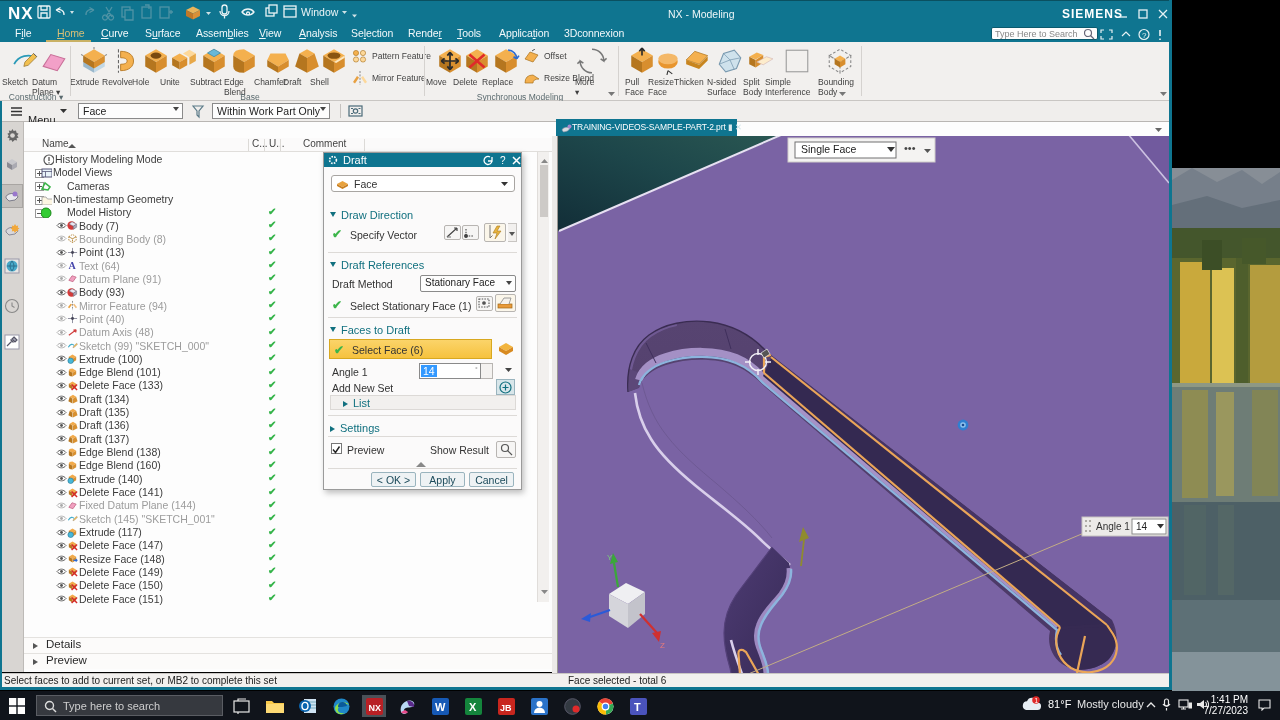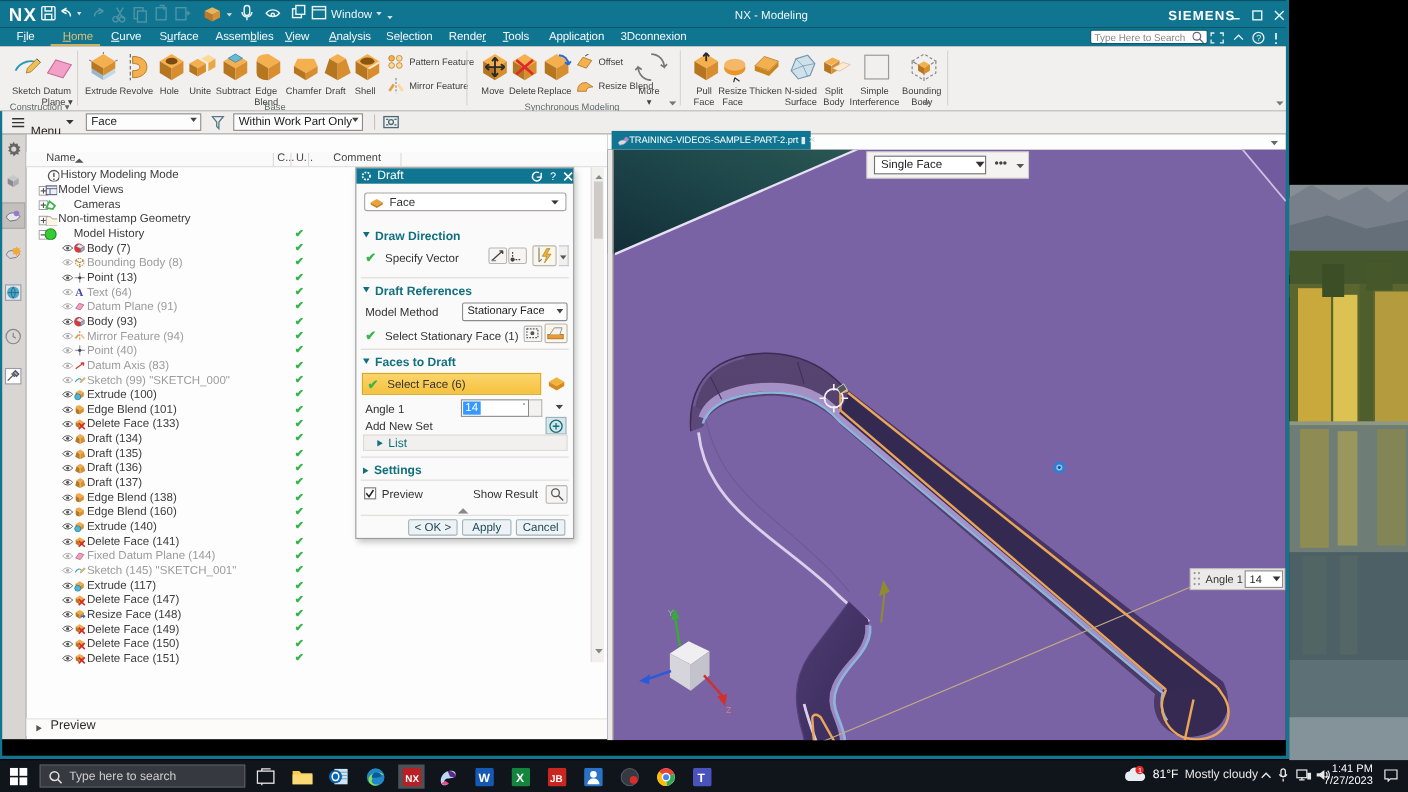--- a/index.html
+++ b/index.html
@@ -12,21 +12,21 @@
 #titlebar .siemens{left:1062px;top:6px;color:#fff;font-weight:bold;font-size:12px;letter-spacing:1px}
 
 #menubar{left:0;top:25px;width:1172px;height:17px;background:#0f7590;color:#f2f8fa;font-size:10.5px;letter-spacing:-0.1px}
 #menubar span{position:absolute;top:2px}
 #menubar .active{color:#d8bf77}
 #menubar .uline{position:absolute;top:15px;height:2px;background:#c9b164}
 #search{left:991px;top:2px;width:107px;height:13px;background:#fdfdfd;border:1px solid #0a5a6e;border-radius:2px;font-size:9px;color:#888;padding:1px 3px}
 
 #ribbon{left:0;top:42px;width:1172px;height:59px;background:#f2f0ee;border-bottom:1px solid #c9c6c3}
 .ric{position:absolute;top:5px;width:30px;height:28px}
-.rlab{position:absolute;top:36px;font-size:8.5px;color:#3f3f3f;text-align:center;line-height:9.5px;width:44px}
+.rlab{position:absolute;top:36px;font-size:8.5px;color:#3f3f3f;line-height:9.5px;width:44px}
 .glab{position:absolute;top:50px;font-size:8.5px;color:#5a6a6e;text-align:center}
 .gsep{position:absolute;top:4px;width:1px;height:50px;background:#d5d2cf}
 .rsm{position:absolute;font-size:8.5px;color:#3f3f3f}
 
 #toolbar{left:0;top:101px;width:1172px;height:21px;background:#f0eeec;border-bottom:1px solid #b9b6b3}
 .combo{position:absolute;background:#fdfdfd;border:1px solid #8a8a8a;font-size:10.5px;color:#222;padding:1px 4px}
 .combo .arr{position:absolute;right:3px;top:3px;width:0;height:0;border-left:3.5px solid transparent;border-right:3.5px solid transparent;border-top:4px solid #444}
 
 #sidestrip{left:0;top:122px;width:24px;height:550px;background:#d8d5d2;border-right:1px solid #bdbab7}
 .sic{position:absolute;left:2px;width:20px;height:20px;font-size:13px;color:#555;text-align:center;line-height:20px}
@@ -40,21 +40,21 @@
 .trow .eye{position:absolute;left:32px;top:2px;width:11px;height:9px}
 .trow .fic{position:absolute;left:43px;top:1px;width:11px;height:11px}
 .trow .txt{position:absolute;left:61px;top:0.5px}
 .sect{position:absolute;left:0;width:528px;height:15.9px;font-size:11.5px;color:#2a2a2a;background:#fcfbfa;border-top:1px solid #e4e2df;padding-left:22px}
 .sect:before{content:"";position:absolute;left:9px;top:5px;border-left:5px solid #555;border-top:3.5px solid transparent;border-bottom:3.5px solid transparent}
 #pnavsb{left:537px;top:152px;width:12px;height:450px;background:#f2f0ee;border-left:1px solid #e0ddda}
 #pnavsb .thumb{position:absolute;left:2px;top:13px;width:8px;height:52px;background:#cdcac7}
 
 #draft{left:323px;top:152px;width:199px;height:338px;background:#fbfafa;border:1px solid #9a9a9a;box-shadow:2px 3px 6px rgba(0,0,0,.25);font-size:10.5px;color:#333}
 #draft .dhdr{position:absolute;left:0;top:0;width:100%;height:14px;background:#0f7590;color:#fff;font-size:11px;padding:0px 6px}
-.dsec{position:absolute;left:6px;font-size:11px;color:#11707f;font-weight:bold}
+.dsec{position:absolute;left:6px;font-size:11px;color:#11707f;font-weight:normal}
 .dsec:before{content:"";display:inline-block;margin-right:5px;vertical-align:2px;border-top:5px solid #11707f;border-left:3.5px solid transparent;border-right:3.5px solid transparent}
 .dsec.col:before{border-top:3.5px solid transparent;border-bottom:3.5px solid transparent;border-left:5px solid #11707f;border-right:0;vertical-align:0}
 .gchk{color:#3cb54a;font-weight:bold;font-size:12px}
 .dbtn{position:absolute;height:15px;background:#eef2f4;border:1px solid #9ab4be;font-size:10.5px;color:#1b4a5a;text-align:center;line-height:14px;border-radius:2px}
 .sqbtn{position:absolute;width:17px;height:15px;background:#f6f5f4;border:1px solid #b8b5b2;border-radius:2px}
 .hline{position:absolute;left:4px;width:189px;height:1px;background:#dddad7}
 
 #vptabs{left:552px;top:122px;width:617px;height:15px;background:#fdfdfd;border-bottom:1px solid #d0cdc9}
 #vptab{left:556px;top:119px;width:181px;height:17px;background:#0f7590;color:#fff;font-size:8.5px;line-height:17px;padding-left:16px;white-space:nowrap;letter-spacing:-0.1px}
 #vp{left:552px;top:136px;width:617px;height:537px}
@@ -564,21 +564,21 @@
         </div>
         <div class="trow g" style="top:203.7px">
           <div style="position:absolute;left:0;top:0;width:514px;height:13.3px;background:#f7f6f5;z-index:-1"></div>
           <svg class="eye" style="left:32px" width="11" height="9" viewBox="0 0 12 10">
             <path d="M1 5 c2.5-3.5 7.5-3.5 10 0 c-2.5 3.5-7.5 3.5-10 0z" fill="none" stroke="#aaa" stroke-width="1"></path>
             <circle cx="6" cy="5" r="1.6" fill="#aaa"></circle>
           </svg>
           <svg class="fic" style="left:43px" width="12" height="12" viewBox="0 0 12 12">
             <path d="M2 9 L10 3 M10 3 l-3 .5 M10 3 l-.5 3" stroke="#d04040" stroke-width="1.3" fill="none"></path>
           </svg>
-          <span class="txt" style="left:55px">Datum Axis (83)</span>
+          <span class="txt" style="left:55px">Datum Axis (48)</span>
           <span class="chk">✔</span>
         </div>
         <div class="trow g" style="top:217.0px">
           <svg class="eye" style="left:32px" width="11" height="9" viewBox="0 0 12 10">
             <path d="M1 5 c2.5-3.5 7.5-3.5 10 0 c-2.5 3.5-7.5 3.5-10 0z" fill="none" stroke="#aaa" stroke-width="1"></path>
             <circle cx="6" cy="5" r="1.6" fill="#aaa"></circle>
           </svg>
           <svg class="fic" style="left:43px" width="12" height="12" viewBox="0 0 12 12">
             <path d="M1.5 8 c2-4 5-4 6-2" fill="none" stroke="#3aa8c8" stroke-width="1.2"></path>
             <path d="M7 7 l3.5-3.5 1 1-3.5 3.5-1.5.5z" fill="#f2c050" stroke="#987" stroke-width=".5"></path>
@@ -844,20 +844,21 @@
           <svg class="fic" style="left:43px" width="12" height="12" viewBox="0 0 12 12">
             <path d="M2 4 l4-2.4 4 2.4-4 2.4z" fill="#f2aa4a"></path>
             <path d="M2 4 v4 l4 2.4 v-4z" fill="#b87820"></path>
             <path d="M10 4 v4 l-4 2.4 v-4z" fill="#d89030"></path>
             <path d="M5 5 l6 6 M11 5 l-6 6" stroke="#d42a2a" stroke-width="1.6"></path>
           </svg>
           <span class="txt" style="left:55px">Delete Face (151)</span>
           <span class="chk">✔</span>
         </div>
       </div>
+  <div class="sect" style="top:515px">Details</div>
   <div class="sect" style="top:531px">Preview</div>
 </div>
 <div id="pnavsb" class="abs">
       <div class="thumb"></div>
   <svg class="abs" style="left:3px;top:6px" width="7" height="5">
         <path d="M0 5 l3.5 -4 3.5 4z" fill="#888"></path>
       </svg>
   <svg class="abs" style="left:3px;top:438px" width="7" height="5">
         <path d="M0 0 l3.5 4 3.5 -4z" fill="#888"></path>
       </svg>
@@ -898,21 +899,21 @@
         </svg></div>
   <div class="sqbtn" style="left:160px;top:70px;width:22px;height:19px;background:#fbf6ea;border-color:#b8b5b2"><svg width="20" height="17">
           <path d="M5 1 v13 M5 14 l2.5-2.5" stroke="#777" stroke-width="1"></path>
           <path d="M12 2 l-4 7 h4 l-2 6 6 -8 h-4 l3 -5z" fill="#e8b43e" stroke="#a8781e" stroke-width=".6"></path>
         </svg></div>
   <div class="abs" style="left:184px;top:70px;width:9px;height:19px;border:1px solid #c8c5c2;border-left:none;background:#f2f0ee"><svg style="margin:8px 1px" width="7" height="5">
           <path d="M0 0h6l-3 4z" fill="#555"></path>
         </svg></div>
   <div class="hline" style="top:99px"></div>
   <div class="dsec" style="top:106px">Draft References</div>
-  <span class="abs" style="left:8px;top:125px">Model Method</span>
+  <span class="abs" style="left:8px;top:125px">Draft Method</span>
   <div class="combo" style="left:96px;top:122px;width:96px;height:17px;border-radius:2px;font-size:10px">Stationary Face<span class="arr" style="top:5px"></span></div>
   <div class="abs" style="left:8px;top:145px"><span class="gchk">✔</span><span class="abs" style="left:18px;top:2px;width:130px">Select Stationary Face (1)</span></div>
   <div class="sqbtn" style="left:152px;top:143px"><svg width="15" height="13" fill="none" stroke="#555" stroke-width="1.1">
           <rect x="2" y="2" width="10" height="8" stroke-dasharray="1.5 1.2"></rect>
           <circle cx="7" cy="6" r="1.3" fill="#555"></circle>
         </svg></div>
   <div class="sqbtn" style="left:171px;top:141px;width:21px;height:18px;background:#fbf6ea"><svg width="19" height="16">
           <rect x="2" y="9" width="14" height="4" fill="#e89a3a" stroke="#a06818" stroke-width=".7"></rect>
           <path d="M4 9 L8 3 h7 l-2 6" fill="#f6f2ec" stroke="#888" stroke-width=".8"></path>
         </svg></div>
@@ -1101,20 +1102,24 @@
  <rect x="580" y="383" width="34" height="15" fill="#fff" stroke="#8a8a8a"></rect>
  <text x="584" y="394" font-size="10" fill="#222">14</text>
  <path d="M605,388 h7 l-3.5,4.5 z" fill="#333"></path>
 </g>
 
 <rect x="0" y="0" width="5" height="537" fill="#eceae8"></rect>
 <line x1="5.5" y1="0" x2="5.5" y2="537" stroke="#9a9792" stroke-width="1"></line>
 </svg>
 </div>
 
+<div id="statusbar" class="abs">
+  <span class="abs" style="left:4px;top:1px">Select faces to add to current set, or MB2 to complete this set</span>
+  <span class="abs" style="left:568px;top:1px">Face selected - total 6</span>
+</div>
 <div id="nxborder-b" class="abs"></div>
 <div id="nxborder-r" class="abs"></div>
 <div class="abs" style="left:0;top:101px;width:2px;height:589px;background:#0f7590"></div>
 
 <div id="desktop" class="abs"><svg width="108" height="692" viewBox="0 0 108 692">
         <rect width="108" height="692" fill="#000"></rect>
         <rect y="168" width="108" height="75" fill="#878e96"></rect>
         <path d="M0 180 L20 168 45 182 70 170 90 184 108 172 108 240 0 240z" fill="#767f8a"></path>
         <path d="M0 205 L35 196 70 208 108 200 108 250 0 250z" fill="#646f7a"></path>
         <rect y="228" width="108" height="42" fill="#44562c"></rect>

